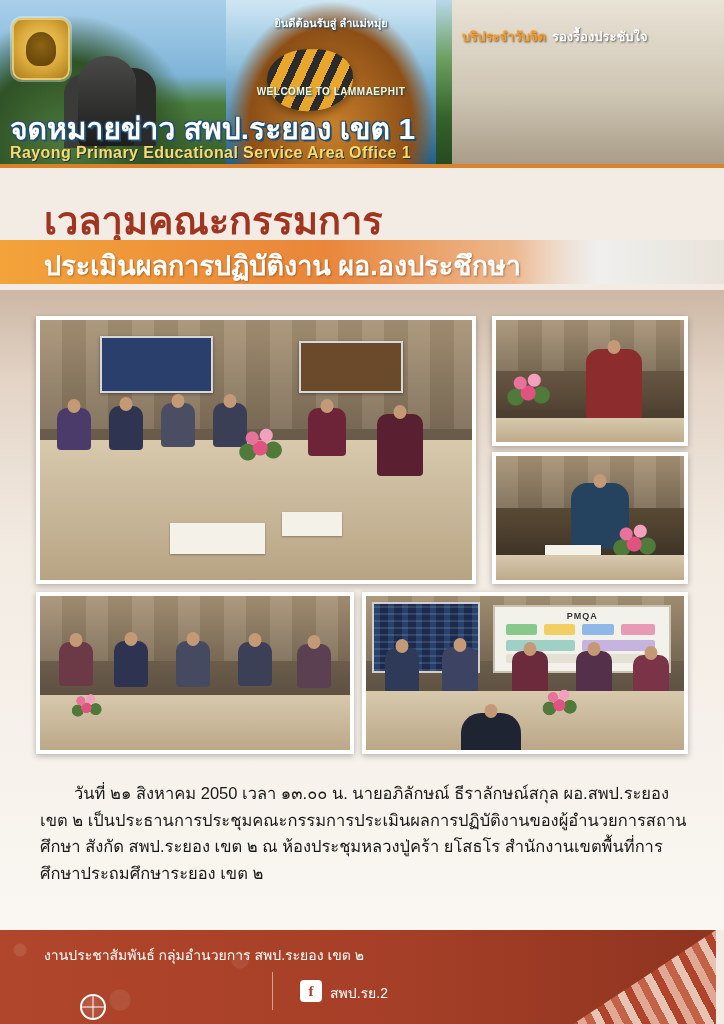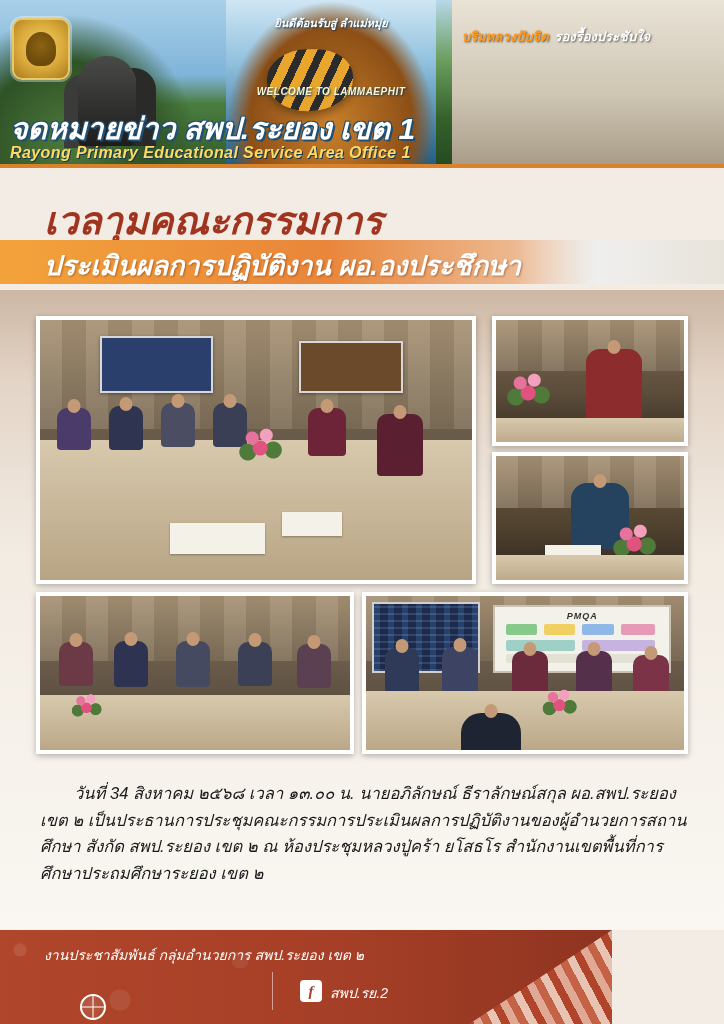--- a/index.html
+++ b/index.html
@@ -6,21 +6,20 @@
   html, body {
     width: 724px; height: 1024px;
     font-family: "Liberation Sans", sans-serif;
     background: #ffffff;
     overflow: hidden;
   }
   .page {
     position: relative;
     width: 724px; height: 1024px;
     background: #f3ece4;
-    font-style: italic;
   }
 
   
   .banner {
     position: absolute; left: 0; top: 0;
     width: 724px; height: 168px;
     background: linear-gradient(180deg, #9ec7e8 0%, #6ea9d4 40%, #3f7fa8 100%);
     overflow: hidden;
   }
   .banner-photo {
@@ -215,21 +214,21 @@
 
   
   .caption {
     position: absolute; left: 40px; top: 780px; width: 648px;
     font-size: 16.5px; line-height: 1.62; color: #1a1a1a;
     text-indent: 34px;
   }
 
   
   .footer {
-    position: absolute; left: 0; bottom: 0; width: 612px; height: 94px;
+    position: absolute; left: 0; bottom: 0; width: 716px; height: 94px;
     background: linear-gradient(90deg,#b0462b 0%, #a63f27 55%, #8e3420 100%);
     overflow: hidden;
   }
   .footer-fan {
     position: absolute; right: 0; bottom: 0; width: 210px; height: 94px;
     background:
       repeating-linear-gradient(62deg,
         #e9b6a2 0 8px, #c9674a 8px 16px, #f0d3c4 16px 24px, #b3462c 24px 32px);
     clip-path: polygon(32% 100%, 100% 0, 100% 100%);
     opacity: .9;
@@ -296,21 +295,21 @@
 
     <div class="banner-photo bp3"></div>
 
     <div class="banner-photo bp4">
       
       
       
     </div>
 
     <div class="banner-tag">
-      <span class="tag-orange">บริมหลวงปับจิต</span>
+      <span class="tag-orange">บริประจำวับจิต</span>
       <span class="tag-white">รองรื้องประชับใจ</span>
     </div>
 
     <div class="banner-caption">
       <div class="headline-th">จดหมายข่าว สพป.ระยอง เขต 1</div>
       <div class="headline-en">Rayong Primary Educational Service Area Office 1</div>
     </div>
 
     <div class="banner-bottom-bar"></div>
   </div>
@@ -388,21 +387,21 @@
       <div class="seat" style="left:24%; top:33%; width:36px; height:48px; background:#3d4463;"></div>
       <div class="seat" style="left:46%; top:36%; width:36px; height:46px; background:#6b2b3c;"></div>
       <div class="seat" style="left:66%; top:36%; width:36px; height:46px; background:#55304a;"></div>
       <div class="seat" style="left:84%; top:38%; width:36px; height:46px; background:#7a3347;"></div>
       <div class="table" style="top:62%; height:42%;"></div>
       <div class="seat" style="left:30%; top:76%; width:60px; height:40px; background:#1f2433; border-radius:20px 20px 0 0;"></div>
       <div class="flower" style="left:54%; top:56%; transform:scale(.8);"></div>
     </div>
   </div>
 
-  <p class="caption">วันที่ 34 สิงหาคม ๒๕๖๘ เวลา ๑๓.๐๐ น. นายอภิลักษณ์ ธีราลักษณ์สกุล ผอ.สพป.ระยอง เขต ๒ เป็นประธานการประชุมคณะกรรมการประเมินผลการปฏิบัติงานของผู้อำนวยการสถานศึกษา สังกัด สพป.ระยอง เขต ๒ ณ ห้องประชุมหลวงปู่คร้า ยโสธโร สำนักงานเขตพื้นที่การศึกษาประถมศึกษาระยอง เขต ๒</p>
+  <p class="caption">วันที่ ๒๑ สิงหาคม 2050 เวลา ๑๓.๐๐ น. นายอภิลักษณ์ ธีราลักษณ์สกุล ผอ.สพป.ระยอง เขต ๒ เป็นประธานการประชุมคณะกรรมการประเมินผลการปฏิบัติงานของผู้อำนวยการสถานศึกษา สังกัด สพป.ระยอง เขต ๒ ณ ห้องประชุมหลวงปู่คร้า ยโสธโร สำนักงานเขตพื้นที่การศึกษาประถมศึกษาระยอง เขต ๒</p>
 
   <div class="footer">
     <div class="footer-dots"></div>
     <div class="footer-fan"></div>
     <div class="footer-line1">งานประชาสัมพันธ์ กลุ่มอำนวยการ สพป.ระยอง เขต ๒</div>
     <div class="footer-row">
       <span class="globe-icon"></span>
       <span class="footer-web">www.rayong2.go.th</span>
     </div>
     <div class="footer-div"></div>

